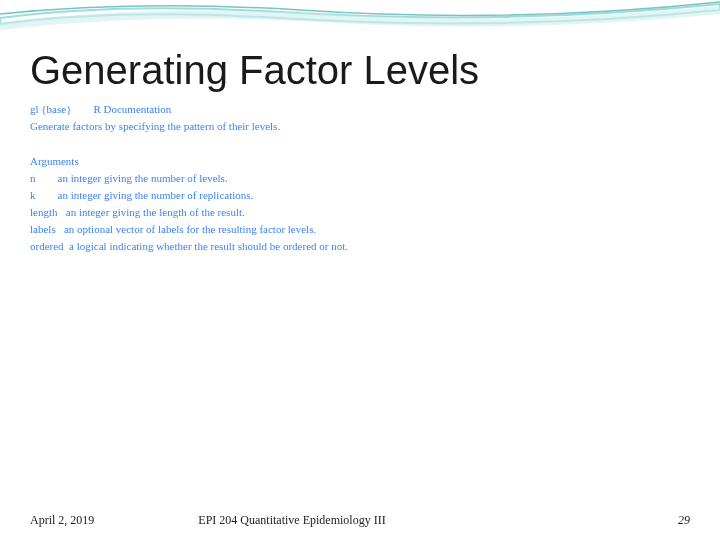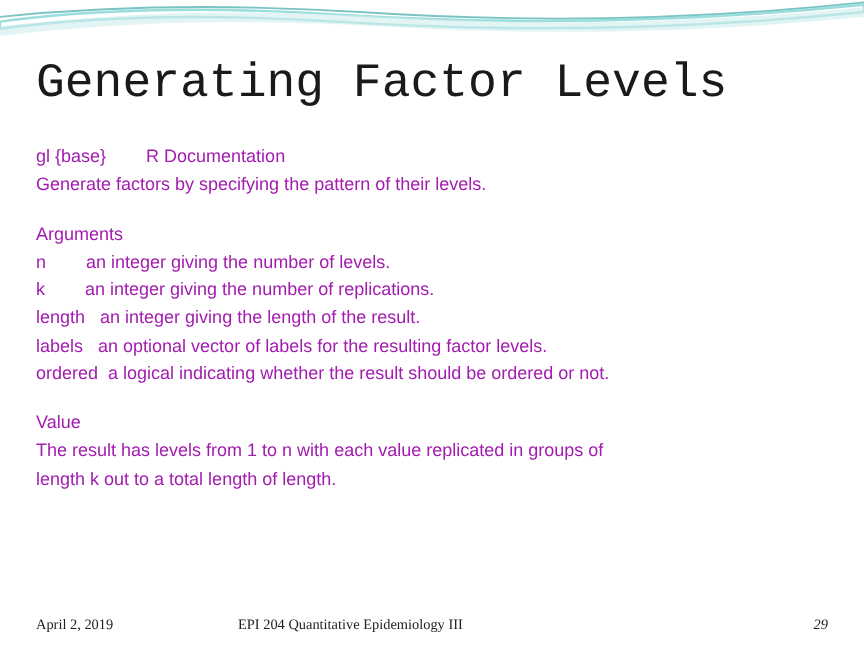--- a/index.html
+++ b/index.html
@@ -20,27 +20,27 @@
     pointer-events: none;
   }
   .content {
     position: relative;
     padding: 48px 30px 0 30px;
   }
   .title {
     font-size: 40px;
     font-weight: 400;
     color: #1a1a1a;
-    font-family: Liberation Mono, monospace;
-    margin-bottom: 26px;
+    font-family: Liberation Sans, sans-serif;
+    margin-bottom: 8px;
   }
   .mono-block {
-    font-family: Liberation Sans, sans-serif;
-    font-size: 15px;
-    color: #a21caf;
+    font-family: Liberation Serif, serif;
+    font-size: 11px;
+    color: #3b82f6;
     line-height: 1.55;
     white-space: pre;
     margin-bottom: 18px;
   }
   .footer {
     position: absolute;
     bottom: 12px;
     left: 0;
     width: 720px;
     padding: 0 30px;
@@ -68,22 +68,19 @@
 Generate factors by specifying the pattern of their levels.</div>
 
 
   <div class="mono-block">Arguments
 n        an integer giving the number of levels.
 k        an integer giving the number of replications.
 length   an integer giving the length of the result.
 labels   an optional vector of labels for the resulting factor levels.
 ordered  a logical indicating whether the result should be ordered or not.</div>
 
-  <div class="mono-block">Value
-The result has levels from 1 to n with each value replicated in groups of
-length k out to a total length of length.</div>
 </div>
 
 <div class="footer">
   <span class="footer-center">EPI 204 Quantitative Epidemiology III</span>
   <span class="footer-left">April 2, 2019</span>
   <span class="footer-right">29</span>
 </div>
 
 </body></html>

